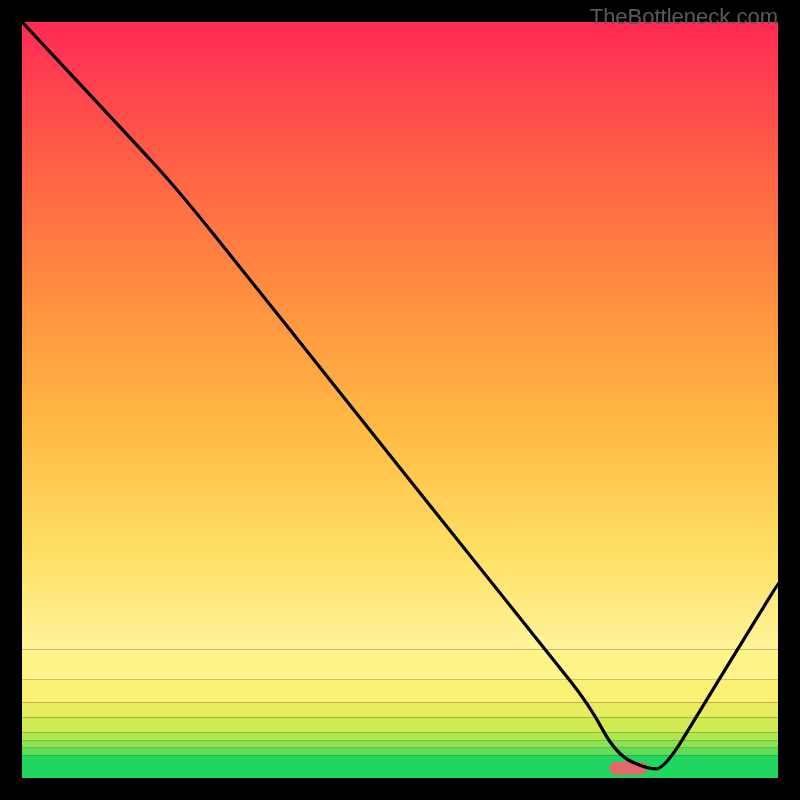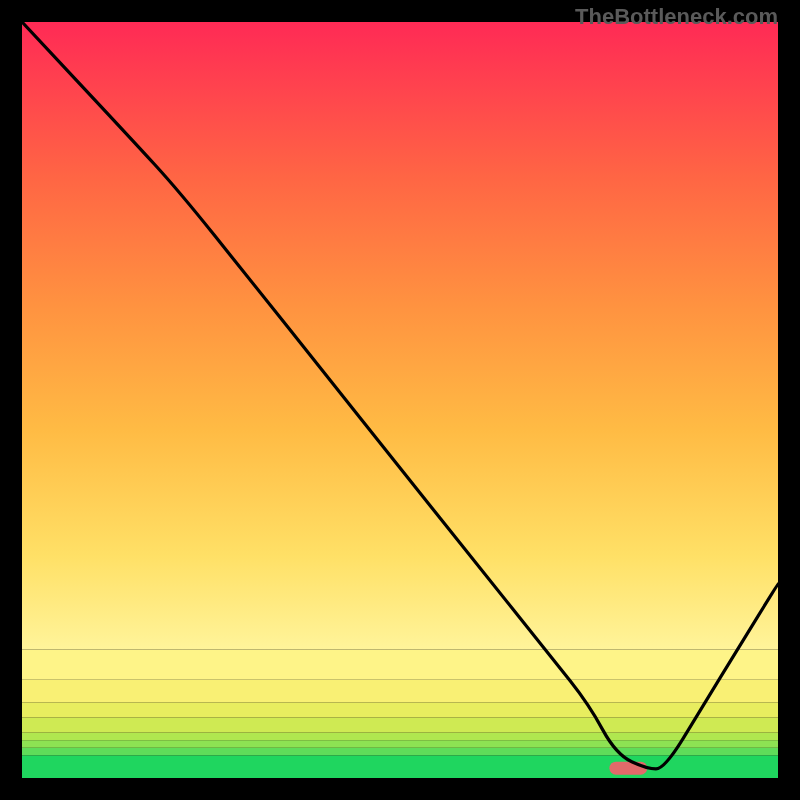--- a/index.html
+++ b/index.html
@@ -9,21 +9,21 @@
     background: #000;
     position: relative;
     font-family: Arial, sans-serif;
   }
   .watermark {
     position: absolute;
     top: 4px;
     right: 22px;
     color: #5a5a5a;
     font-size: 22px;
-    font-weight: 700;
+    font-weight: 400;
     z-index: 10;
     text-align: center;
   }
   .plot-area {
     position: absolute;
     left: 22px;
     top: 22px;
     width: 756px;
     height: 756px;
     overflow: hidden;

